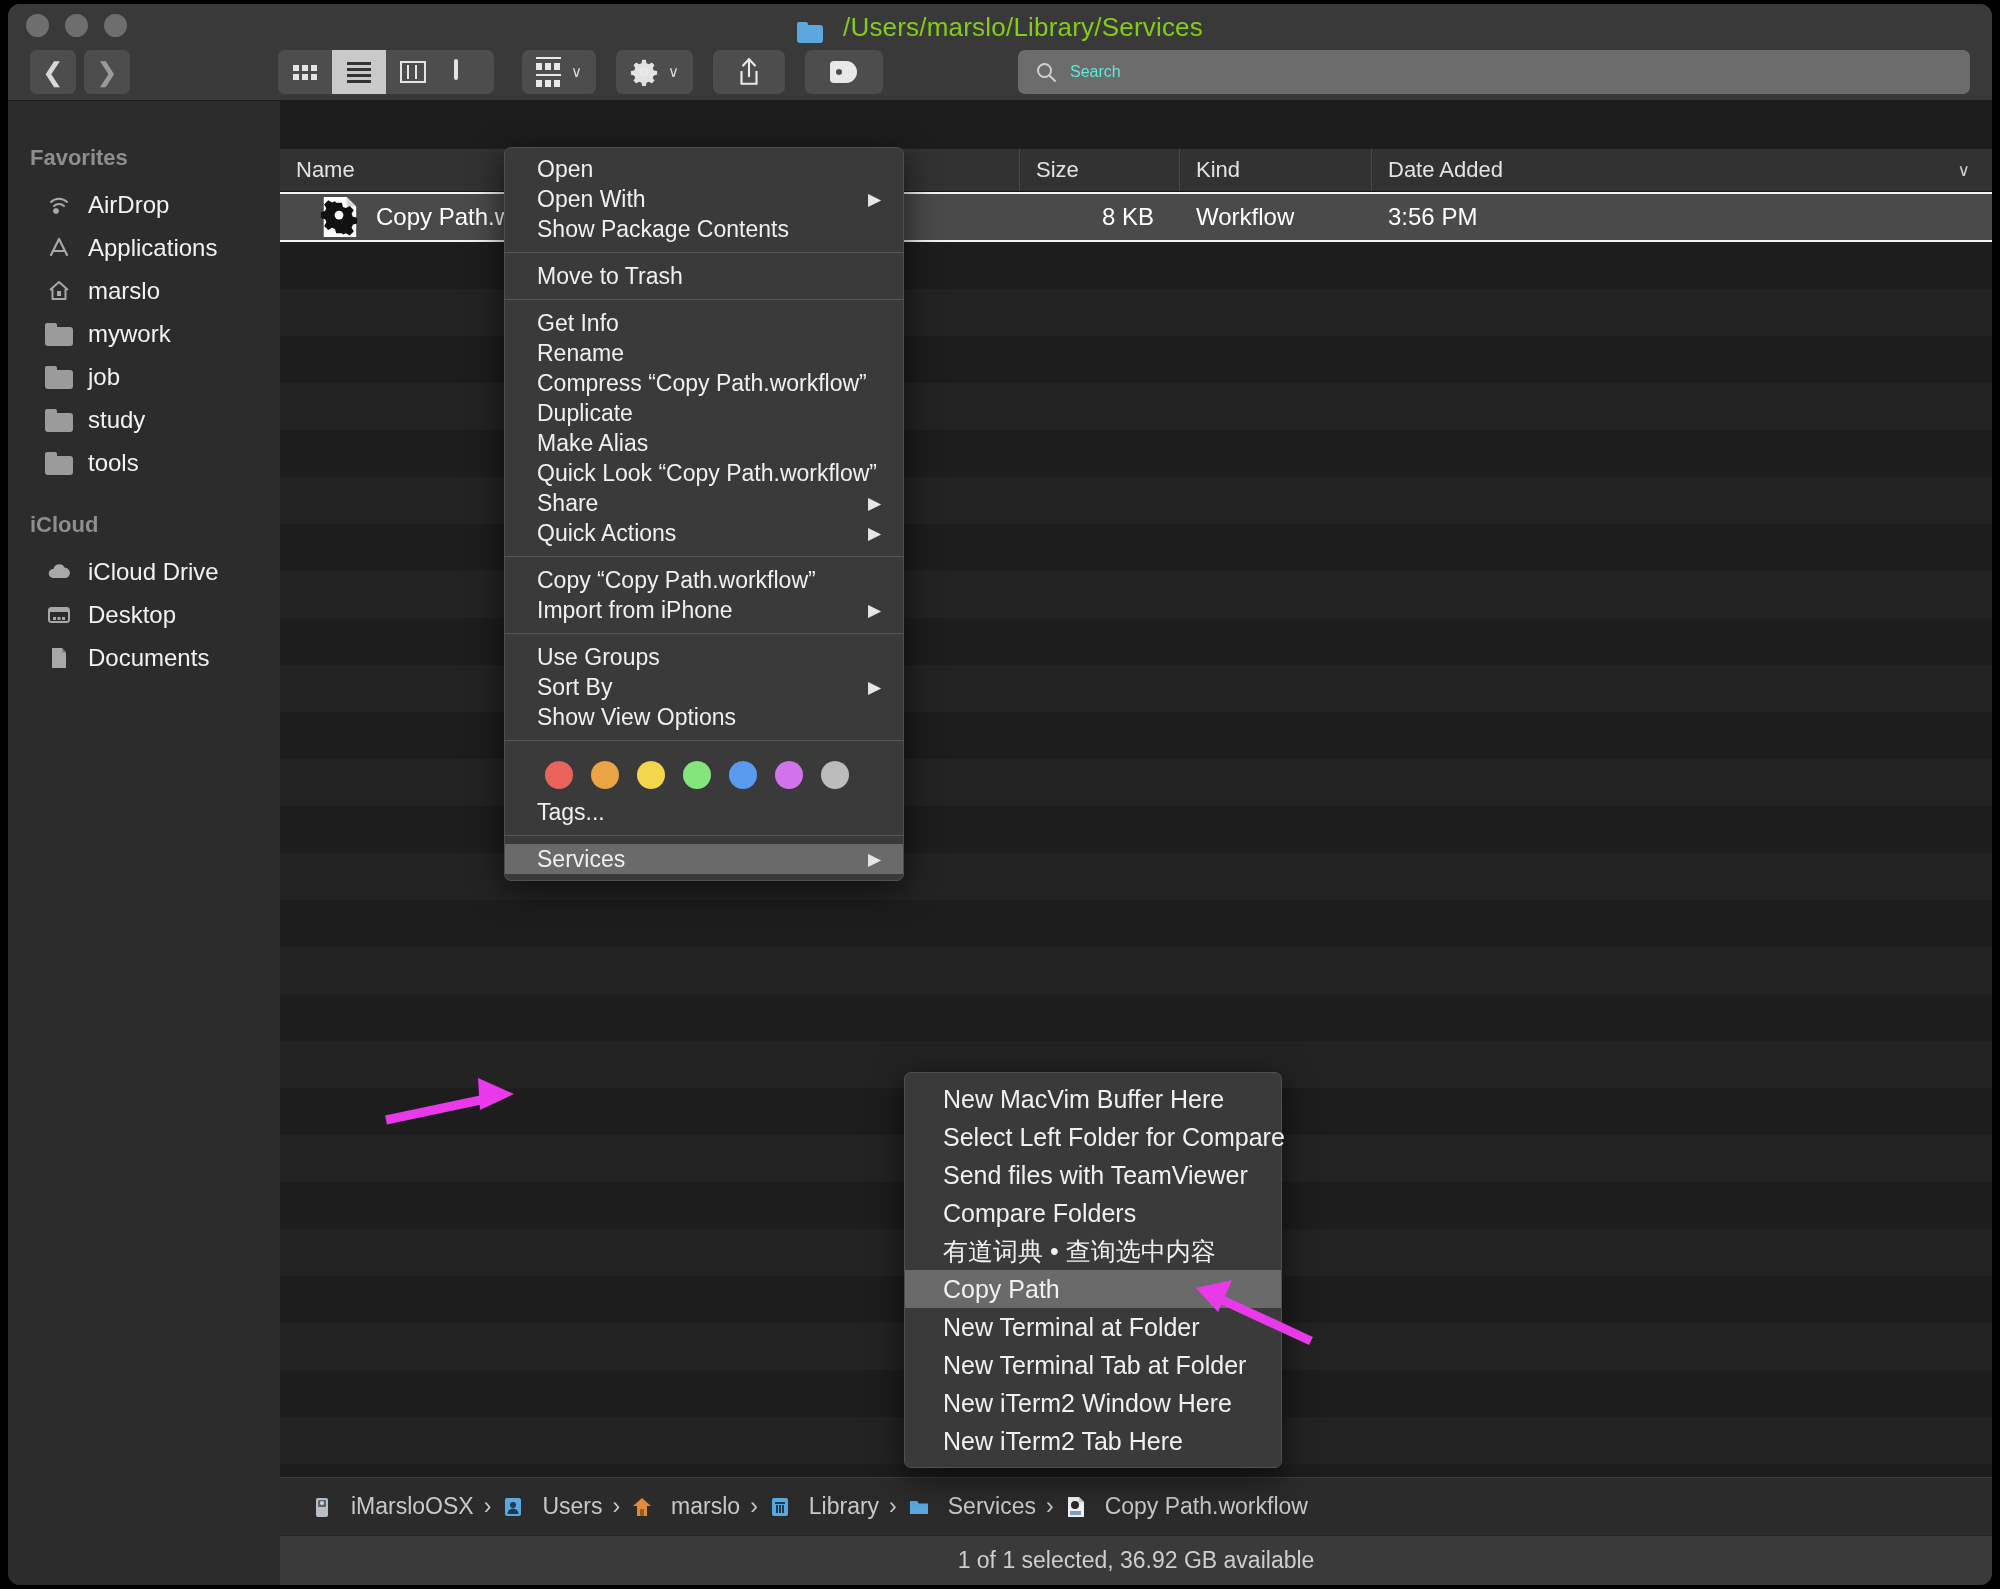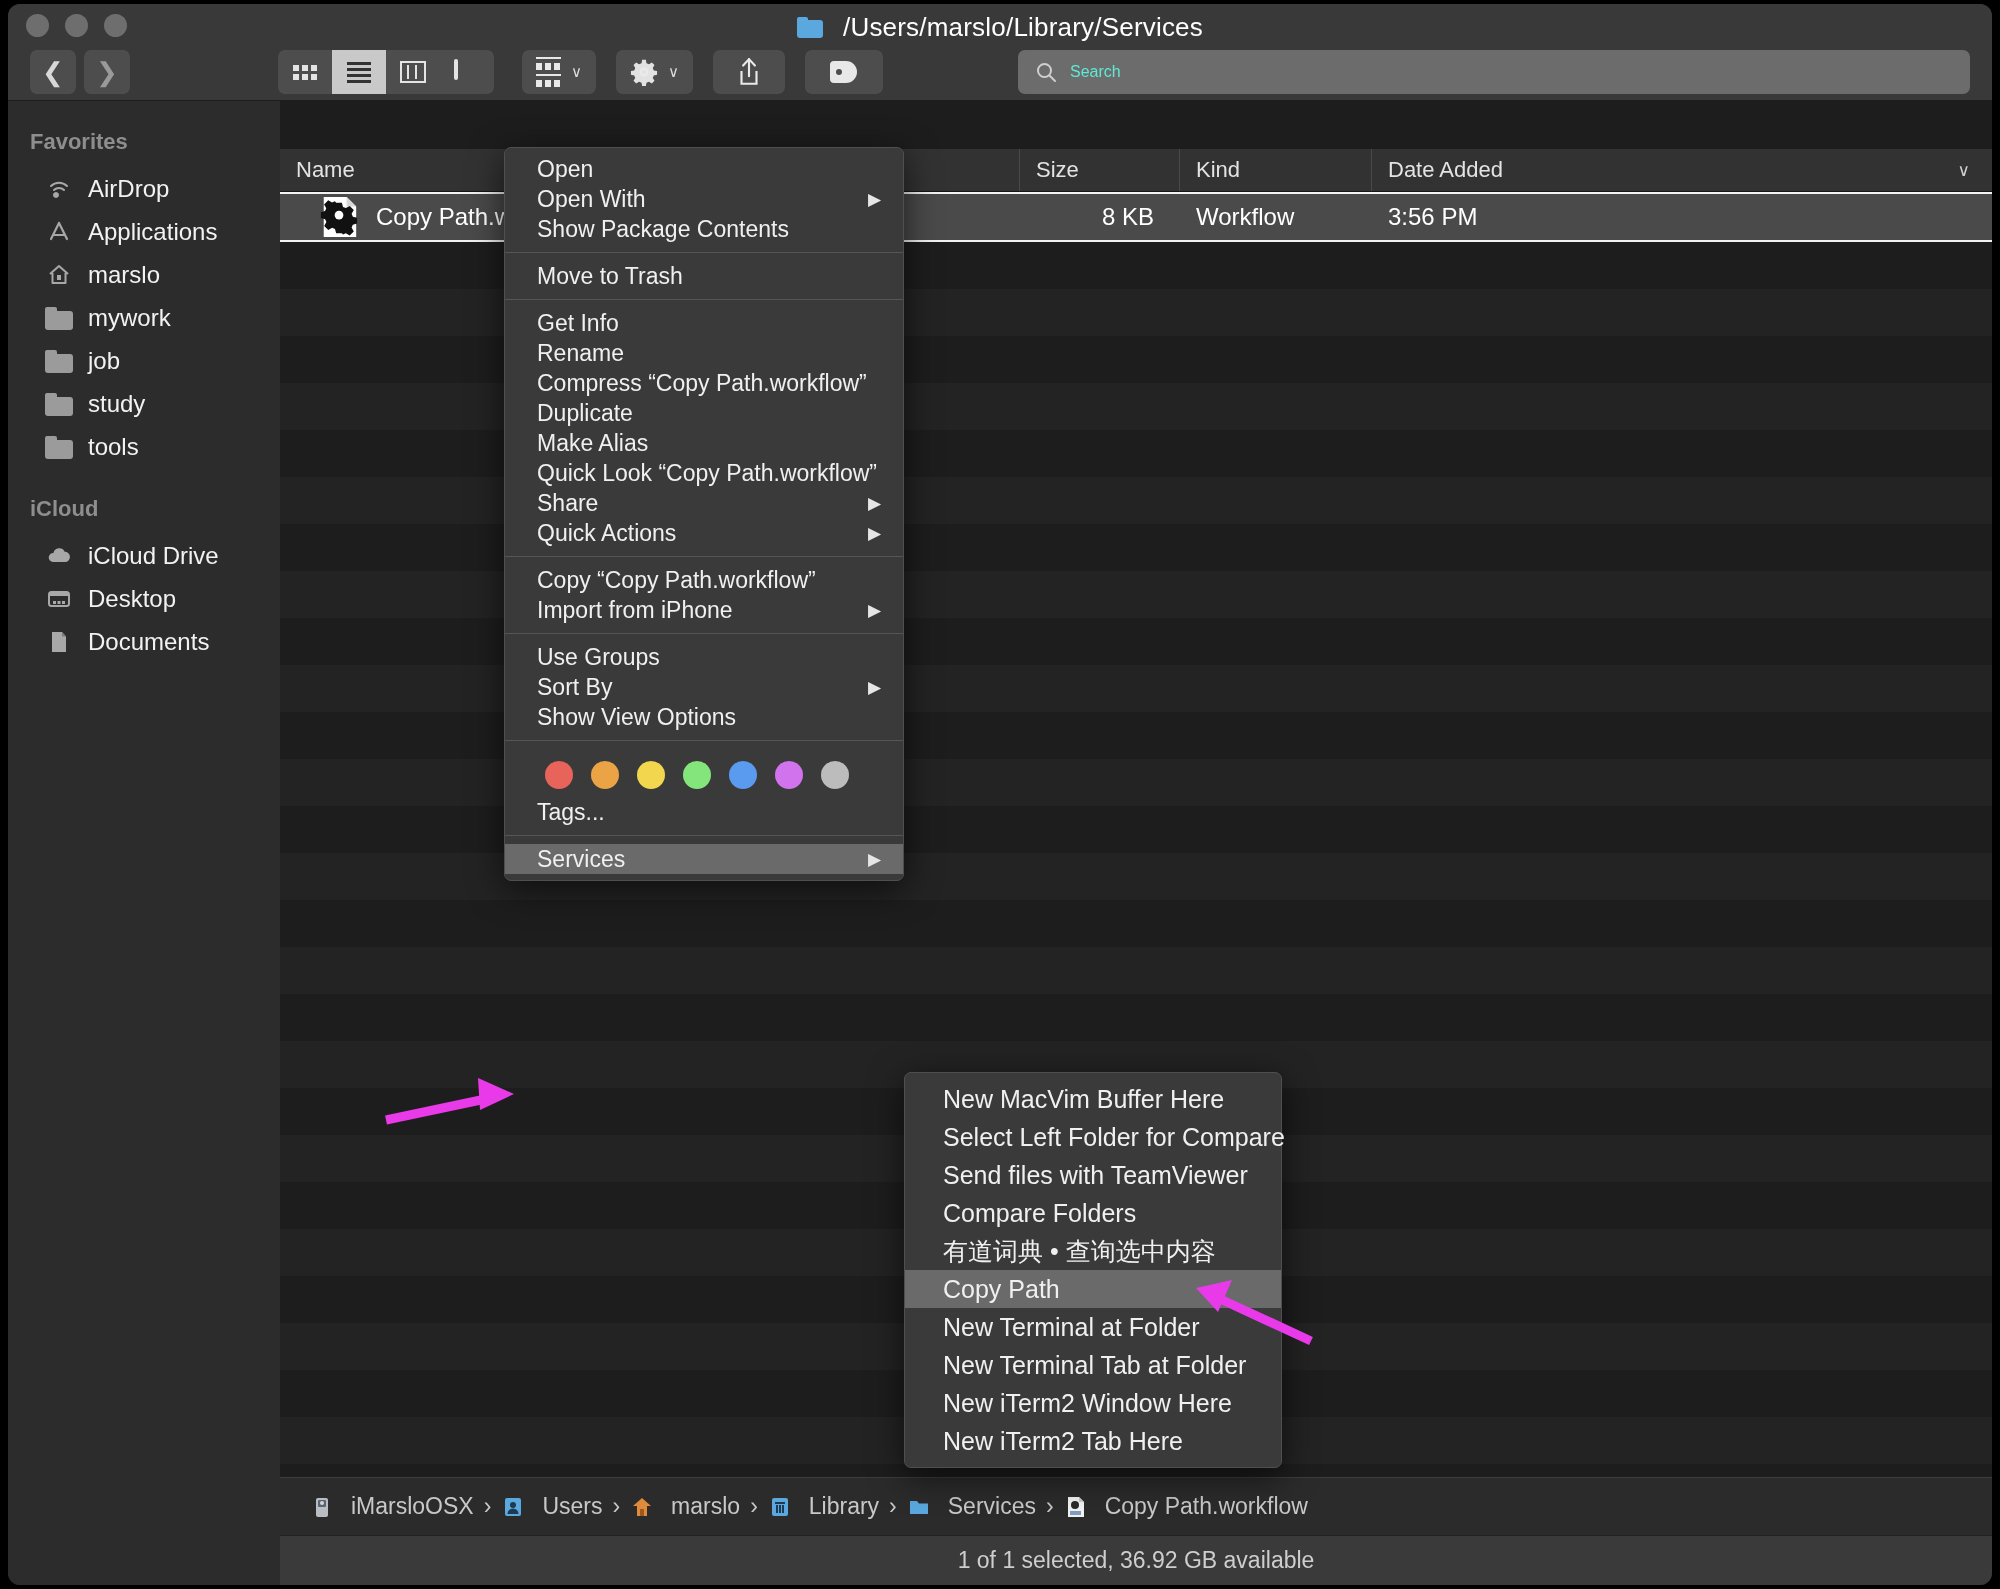--- a/index.html
+++ b/index.html
@@ -23,23 +23,23 @@
     background: #393939;
     flex: none;
   }
   .traffic {
     position: absolute; left: 18px; top: 10px;
     display: flex; gap: 16px;
   }
   .dot { width: 23px; height: 23px; border-radius: 50%; background: #6e6e6e; }
   .title {
     position: absolute; left: 0; right: 0; top: 8px;
-    display: flex; align-items: center; justify-content: center;
+    display: flex; align-items: flex-end; justify-content: center;
     gap: 20px;
-    font-size: 26px; color: #ffffff; letter-spacing: .2px;
+    font-size: 26px; color: #84cc16; letter-spacing: .2px;
   }
   .folder-ico {
     width: 26px; height: 21px; position: relative; flex: none;
   }
   .folder-ico:before {
     content: ""; position: absolute; left: 0; top: 3px;
     width: 26px; height: 18px; border-radius: 2px 3px 3px 3px;
     background: #5aa8de;
   }
   .folder-ico:after {
@@ -92,21 +92,21 @@
   .ic-sort .r i { width: 6px; height: 7px; background: #e8e8e8; }
   .ic-sort .bar { height: 2px; background: #e8e8e8; width: 25px; }
   .ic-tag { width: 27px; height: 22px; background: #e8e8e8;
             border-radius: 4px 11px 11px 4px; position: relative; }
   .ic-tag:after { content:""; position:absolute; left:6px; top:8px; width:6px; height:6px;
                   border-radius:50%; background:#4d4d4d; }
   
   .body { flex: 1; display: flex; min-height: 0; }
   .sidebar {
     width: 272px; background: #2c2c2c; flex: none;
-    padding-top: 18px; border-top: 1px solid #1e1e1e;
+    padding-top: 34px; border-top: 1px solid #1e1e1e;
   }
   .sb-head {
     font-size: 22px; color: #8e8e8e; padding: 10px 0 12px 22px; font-weight: 600;
   }
   .sb-item {
     display: flex; align-items: center; gap: 14px;
     height: 43px; padding-left: 36px; color: #f2f2f2; font-size: 24px;
   }
   .sb-ico { width: 30px; height: 26px; flex: none; color: #a8a8a8; position: relative; }
   .sb-folder:before { content:""; position:absolute; left:1px; top:6px; width:28px; height:19px;

